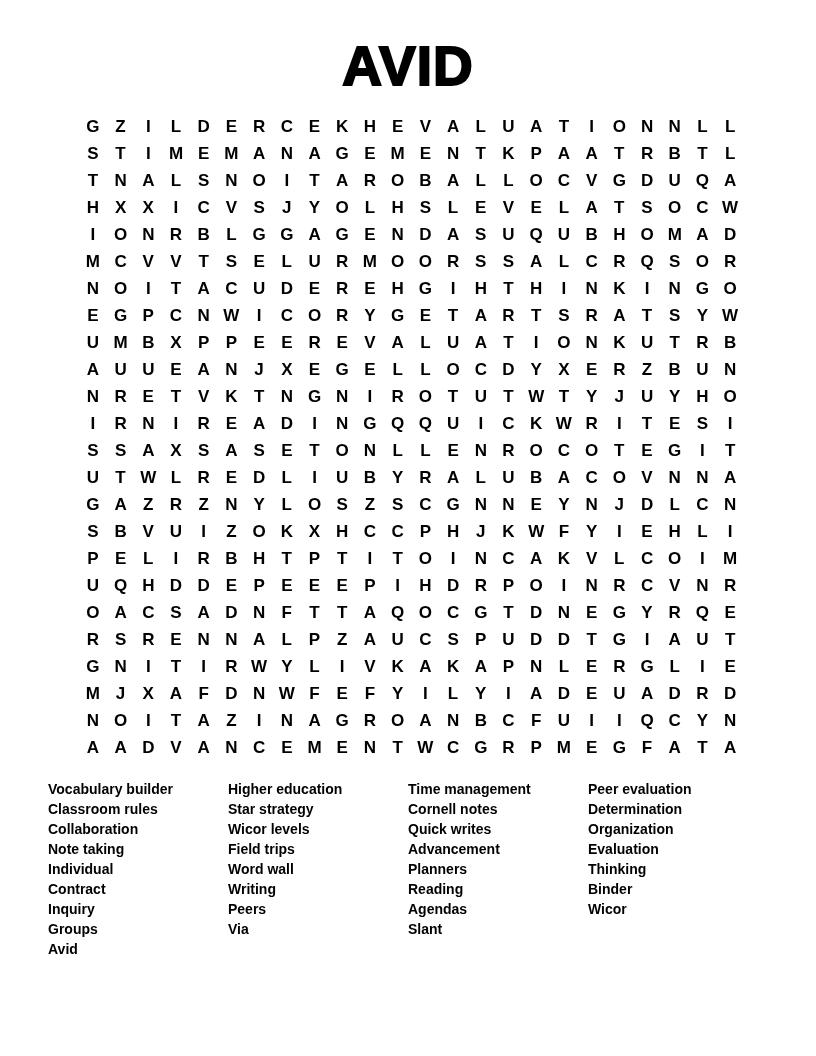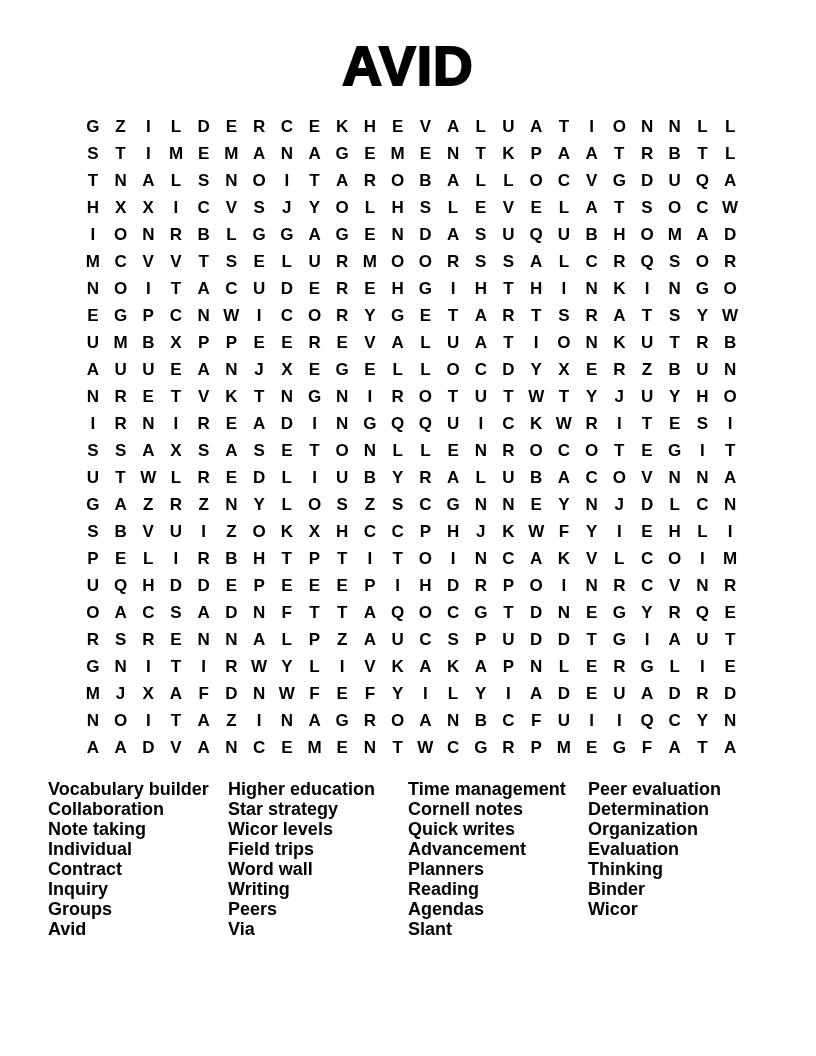--- a/index.html
+++ b/index.html
@@ -50,21 +50,21 @@
   .words {
     position: absolute;
     top: 779px;
     left: 48px;
     display: flex;
   }
   .word-col {
     width: 180px;
   }
   .word-item {
-    font-size: 18px;
+    font-size: 14px;
     font-weight: 700;
     line-height: 20px;
     white-space: nowrap;
   }
 </style>
 </head>
 <body>
 
 <div class="page">
   <h1 class="title">AVID</h1>
@@ -642,20 +642,21 @@
       <span class="grid-cell">E</span>
       <span class="grid-cell">G</span>
       <span class="grid-cell">F</span>
       <span class="grid-cell">A</span>
       <span class="grid-cell">T</span>
       <span class="grid-cell">A</span>
     </div>
   <div class="words" id="word-list">
       <div class="word-col">
         <div class="word-item">Vocabulary builder</div>
+        <div class="word-item">Classroom rules</div>
         <div class="word-item">Collaboration</div>
         <div class="word-item">Note taking</div>
         <div class="word-item">Individual</div>
         <div class="word-item">Contract</div>
         <div class="word-item">Inquiry</div>
         <div class="word-item">Groups</div>
         <div class="word-item">Avid</div>
       </div>
       <div class="word-col">
         <div class="word-item">Higher education</div>

